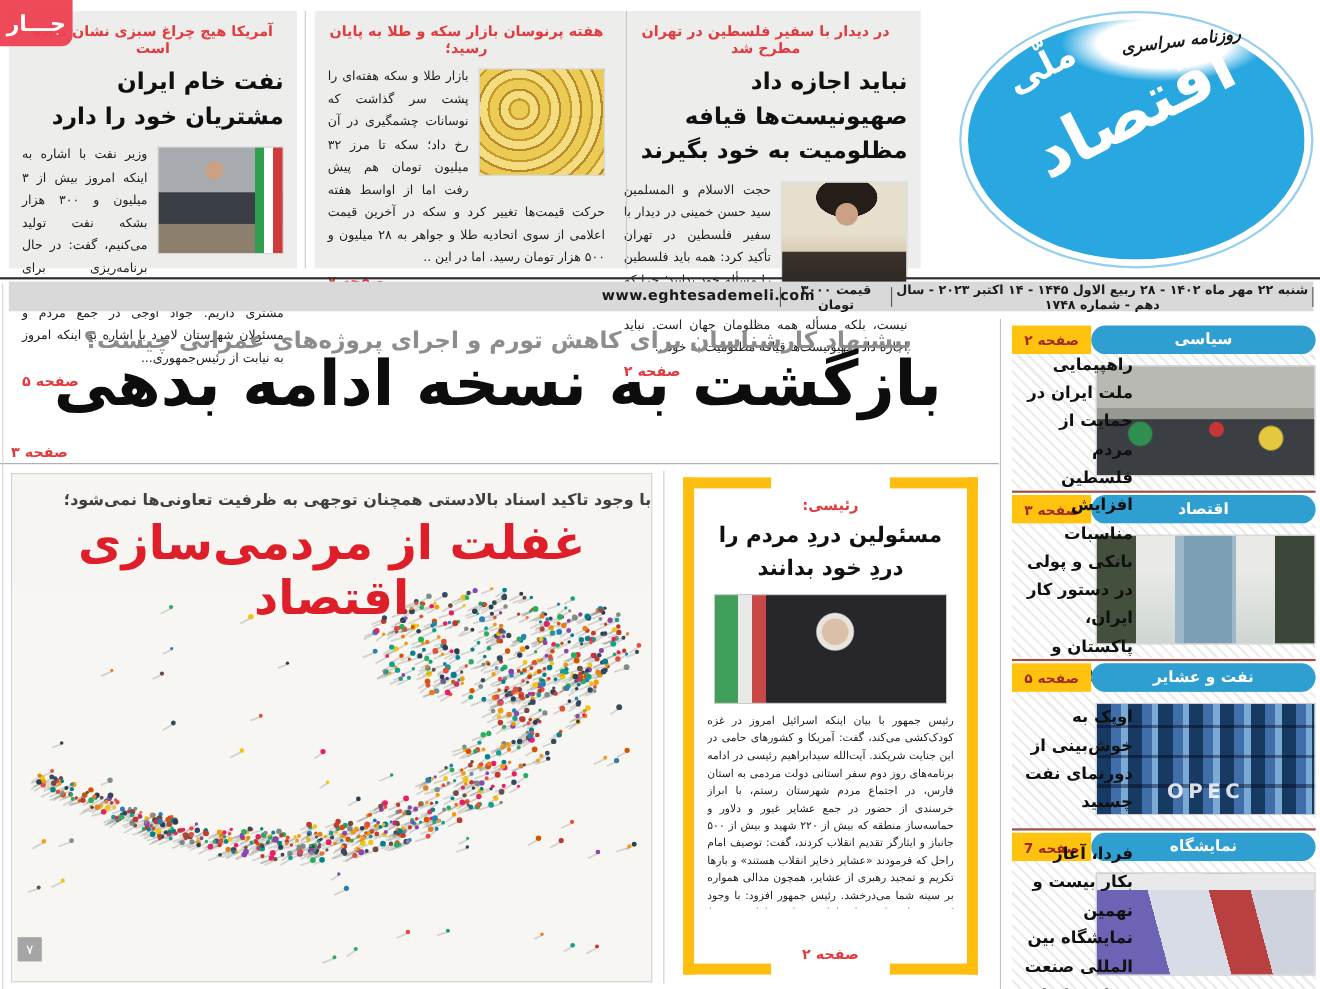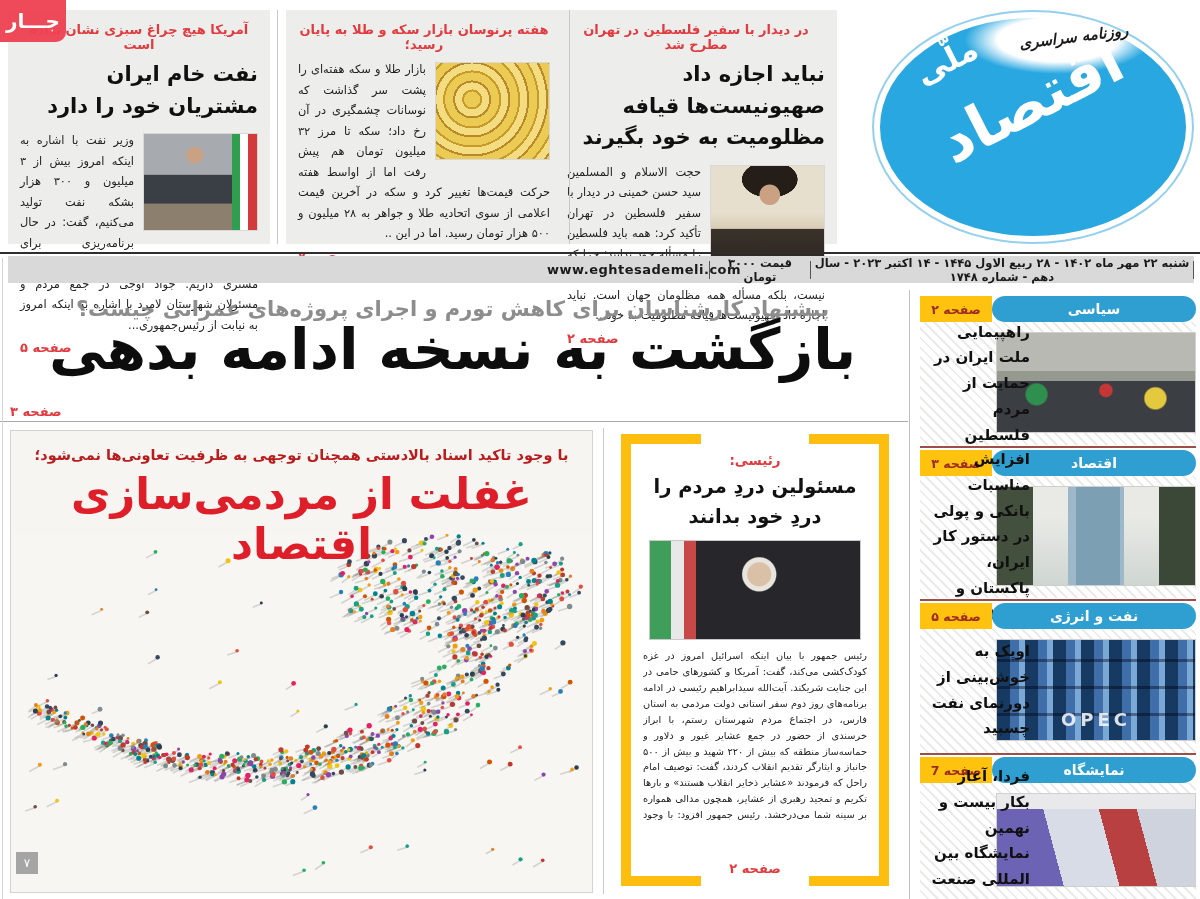--- a/index.html
+++ b/index.html
@@ -44,21 +44,21 @@
   .seg-sep { width:1px; height:18px; background:#555; }
 
   
   .lead-kicker { position:absolute; left:0; top:297px; width:905px; text-align:center; color:#8d8d8d; font-weight:bold; font-size:21px; }
   .lead-headline { position:absolute; left:0; top:316px; width:905px; text-align:center; color:#0d0d0d; font-weight:900; font-size:57px; letter-spacing:-1px; }
   .lead-pageref { position:absolute; left:10px; top:404px; color:#e23b3f; font-weight:bold; font-size:13px; }
   .lead-rule { position:absolute; left:0; top:421px; width:908px; height:1px; background:#a8a8a8; }
 
   
   .feature { position:absolute; left:10px; top:430px; width:583px; height:463px; background:#f6f5f2; border:1px solid #d5d3cf; overflow:hidden; }
-  .f-kicker { position:absolute; top:16px; left:0; width:100%; text-align:center; color:#b91c1c; font-weight:bold; font-size:14.5px; z-index:4; }
+  .f-kicker { position:absolute; top:16px; left:0; width:100%; color:#404040; font-weight:bold; font-size:14.5px; z-index:4; }
   .f-headline { position:absolute; top:38px; left:0; width:100%; text-align:center; color:#de1f2a; font-weight:900; font-size:43px; z-index:4; }
   .crowd-svg { position:absolute; left:0; top:103px; width:581px; height:358px; }
   .photo-badge { position:absolute; left:5px; bottom:18px; width:22px; height:22px; background:rgba(150,150,150,.85);
                  color:#fff; font-size:12px; display:flex; align-items:center; justify-content:center; z-index:5; }
 
   .div-v1 { position:absolute; left:603px; top:428px; width:1px; height:466px; background:#cccccc; }
   .div-v2 { position:absolute; left:909px; top:290px; width:1px; height:609px; background:#bfbfbf; }
   .edge-l { position:absolute; left:2px; top:258px; width:1px; height:641px; background:#d5d5d5; }
 
   
@@ -2060,21 +2060,21 @@
       </div>
       <div class="sec-body">
         <div class="sec-photo ph-bank"></div>
         <div class="sec-headline">افزایش مناسبات بانکی و پولی در دستور کار ایران، پاکستان و سریلانکا</div>
       </div>
     </div>
 
     <div class="sec-rule sr3"></div>
     <div class="section sec3">
       <div class="sec-head">
-        <div class="sec-label">نفت و انرژی</div>
+        <div class="sec-label">نفت و عشایر</div>
         <div class="sec-page">صفحه ۵</div>
       </div>
       <div class="sec-body">
         <div class="sec-photo ph-opec">
           <div class="opec-label">OPEC</div>
         </div>
         <div class="sec-headline">اوپک به خوش‌بینی از دورنمای نفت چسبید</div>
       </div>
     </div>
 

